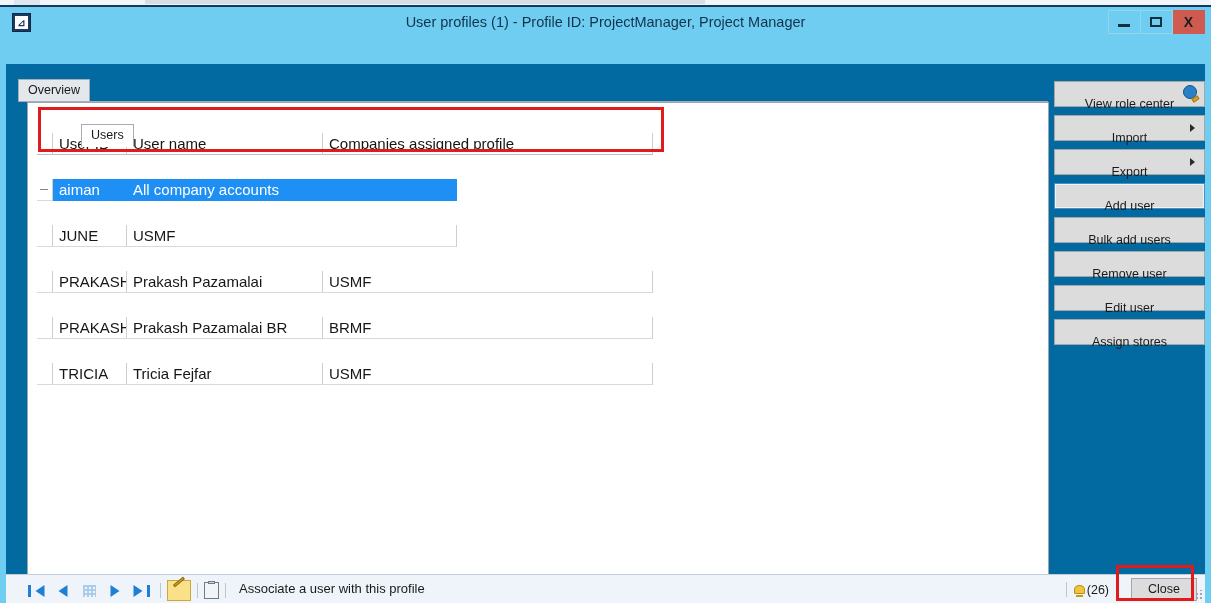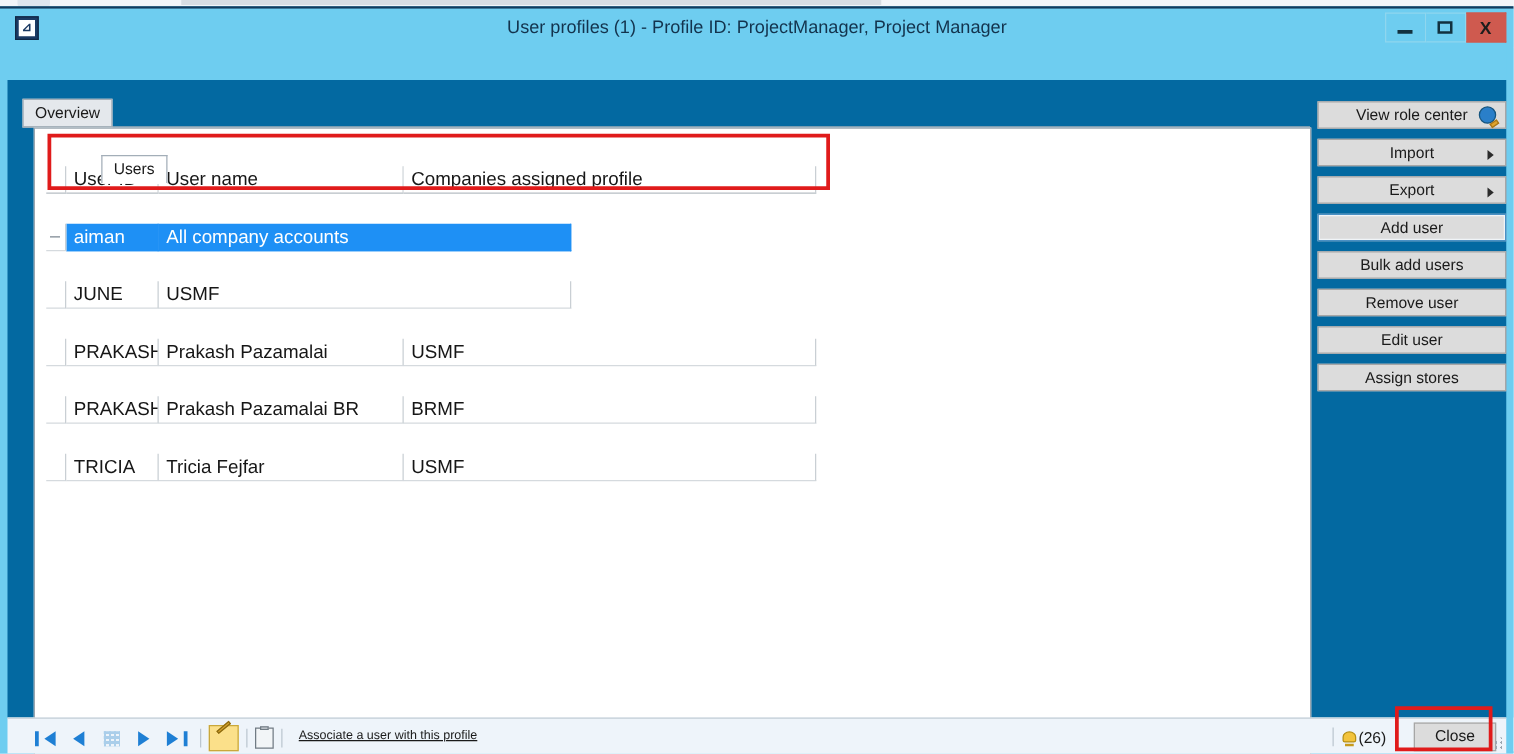--- a/index.html
+++ b/index.html
@@ -378,21 +378,21 @@
     margin-bottom: 8px;
     background: #dcdcdc;
     border: 1px solid #a6a6a6;
     box-sizing: border-box;
     font-size: 12.5px;
     line-height: 20px;
     text-align: center;
     color: #1a1a1a;
     cursor: default;
     font-family: "Liberation Sans", sans-serif;
-    padding: 0;
+    padding: 12px;
   }
   .rbtn.focused {
     border: 1px solid #4a90c4;
     background: #dcdcdc;
     box-shadow: inset 0 0 0 1px #f0f4f7;
   }
   .rbtn .arrow {
     position: absolute;
     right: 9px; top: 8px;
     width: 0; height: 0;
@@ -507,24 +507,23 @@
     left: 3px; top: -2px;
     width: 7px; height: 3px;
     background: #d2d8dd;
     border: 1px solid #707b84;
     box-sizing: border-box;
   }
   .status-text {
     position: absolute;
     left: 233px; top: 0;
     line-height: 28px;
-    font-size: 10px;
+    font-size: 13px;
     color: #1a1a1a;
     white-space: nowrap;
-    text-decoration: underline;
   }
   .status-right {
     position: absolute;
     right: 8px; top: 3px;
     display: flex;
     align-items: center;
     height: 23px;
   }
   .ic-bell {
     width: 13px; height: 14px;

